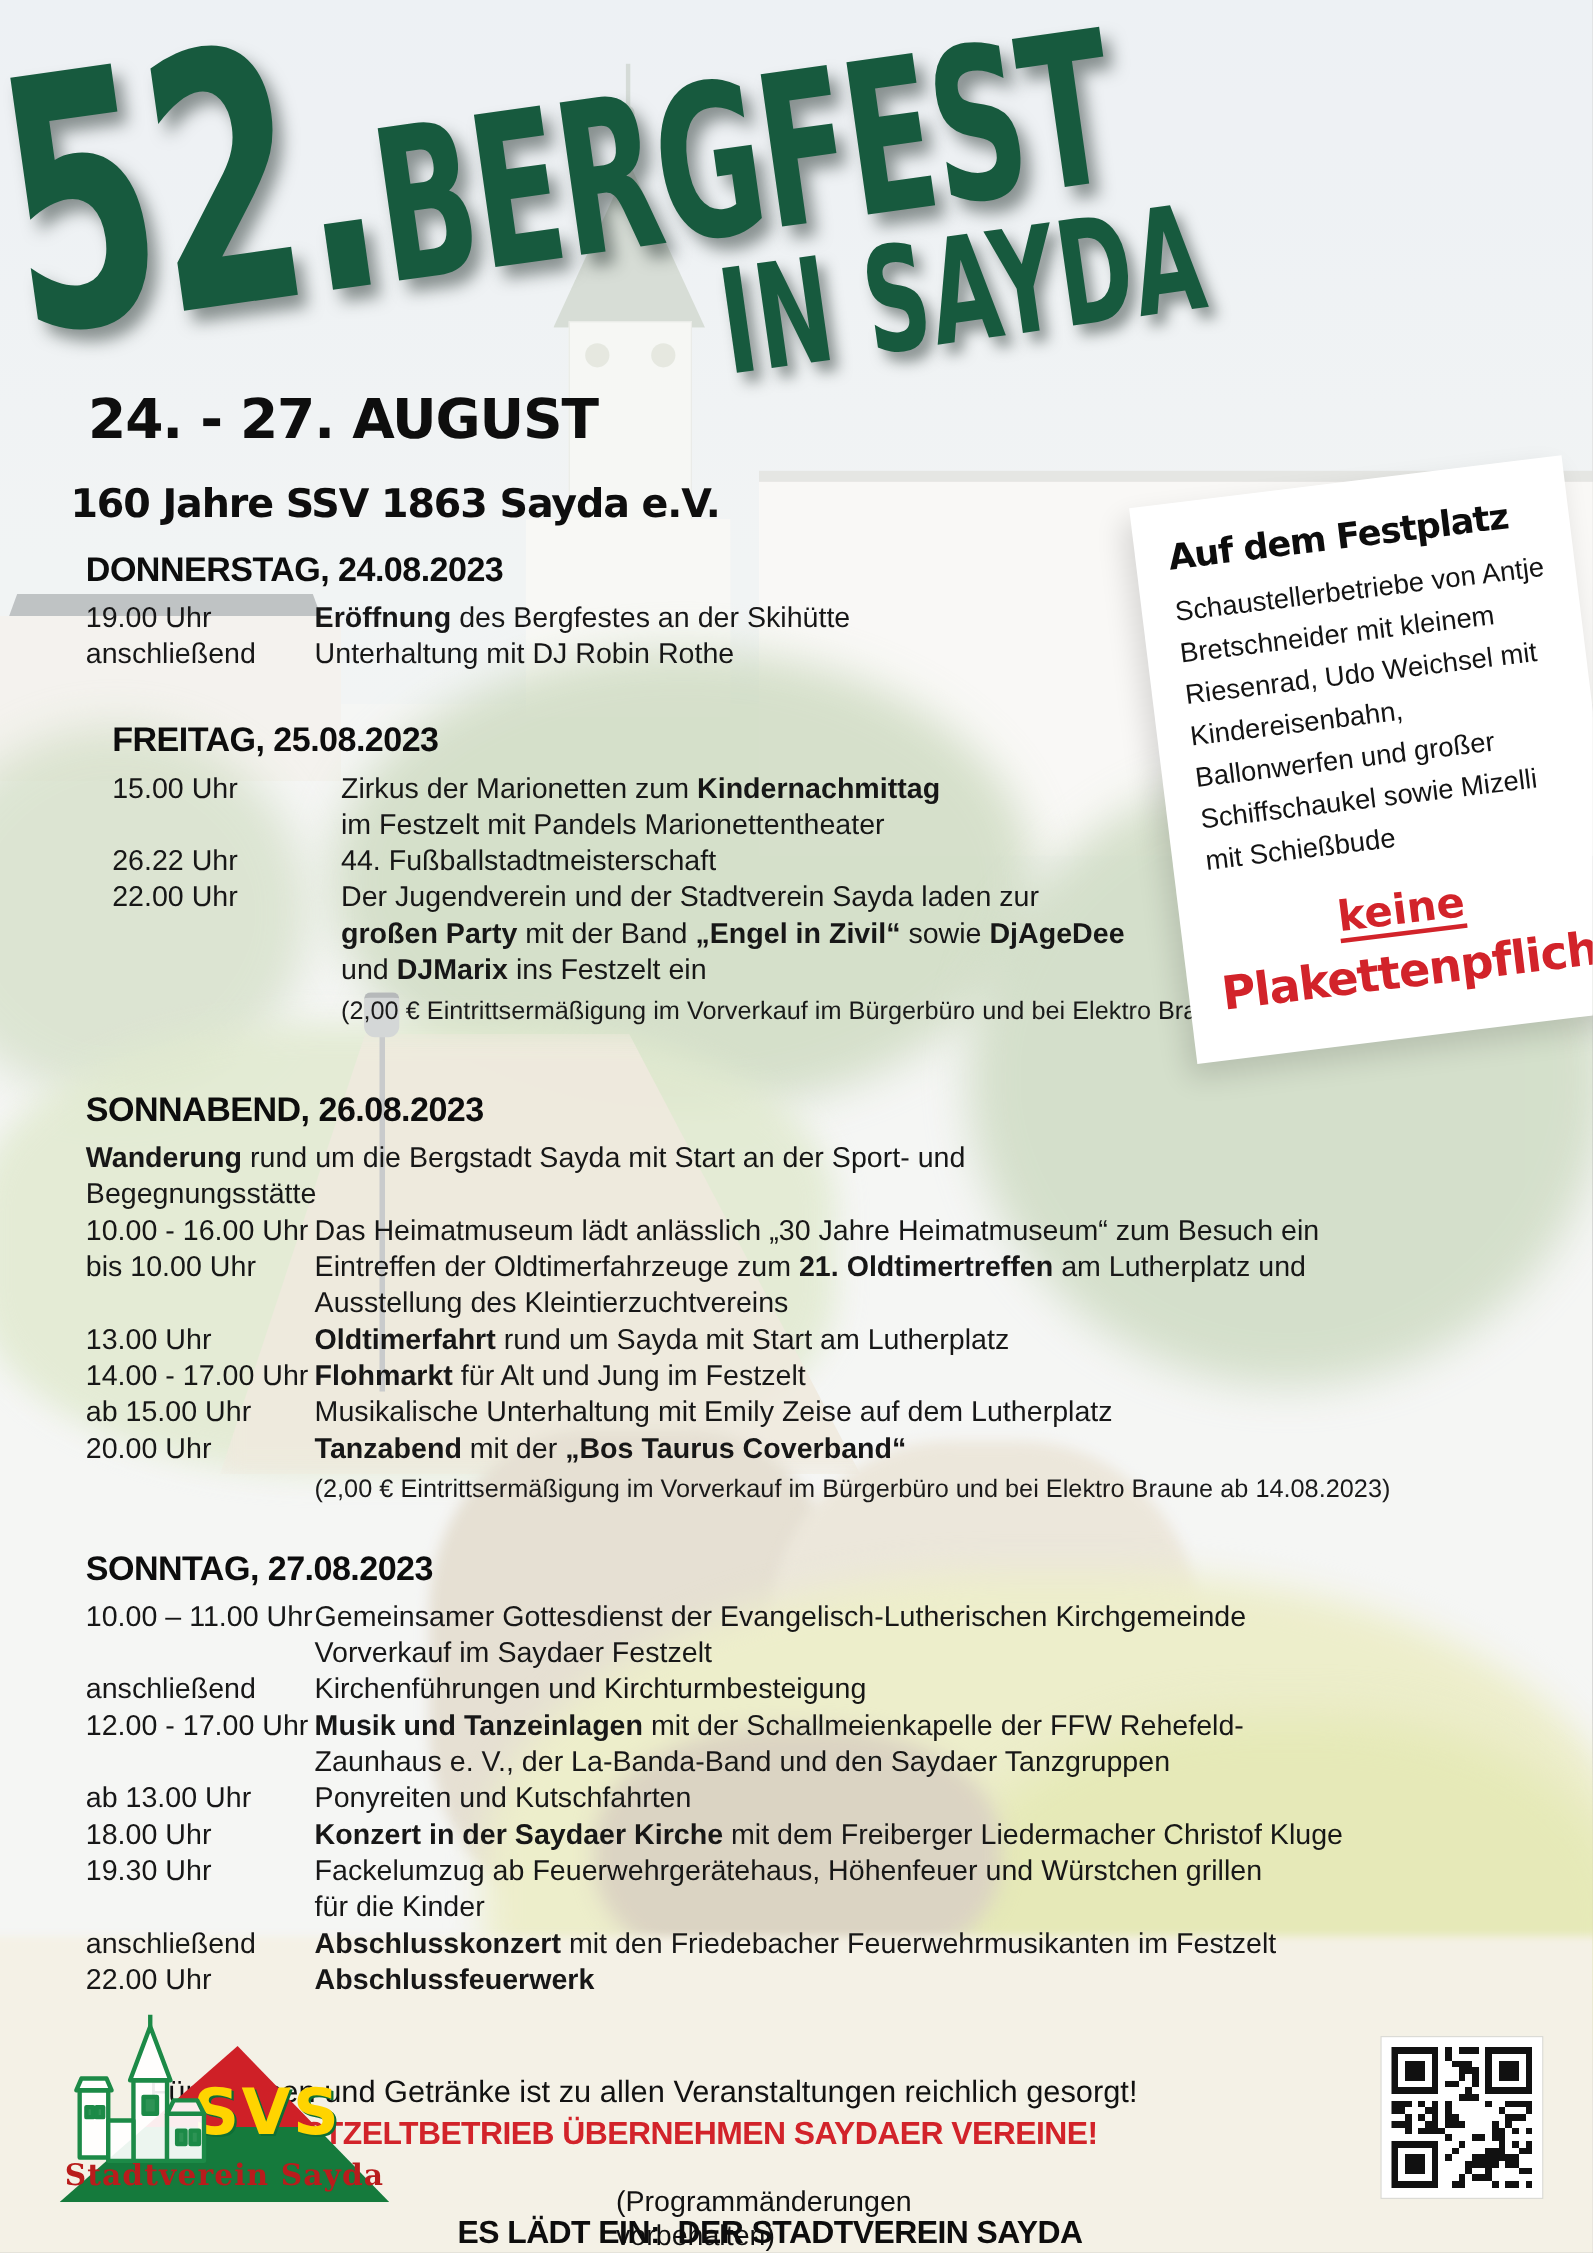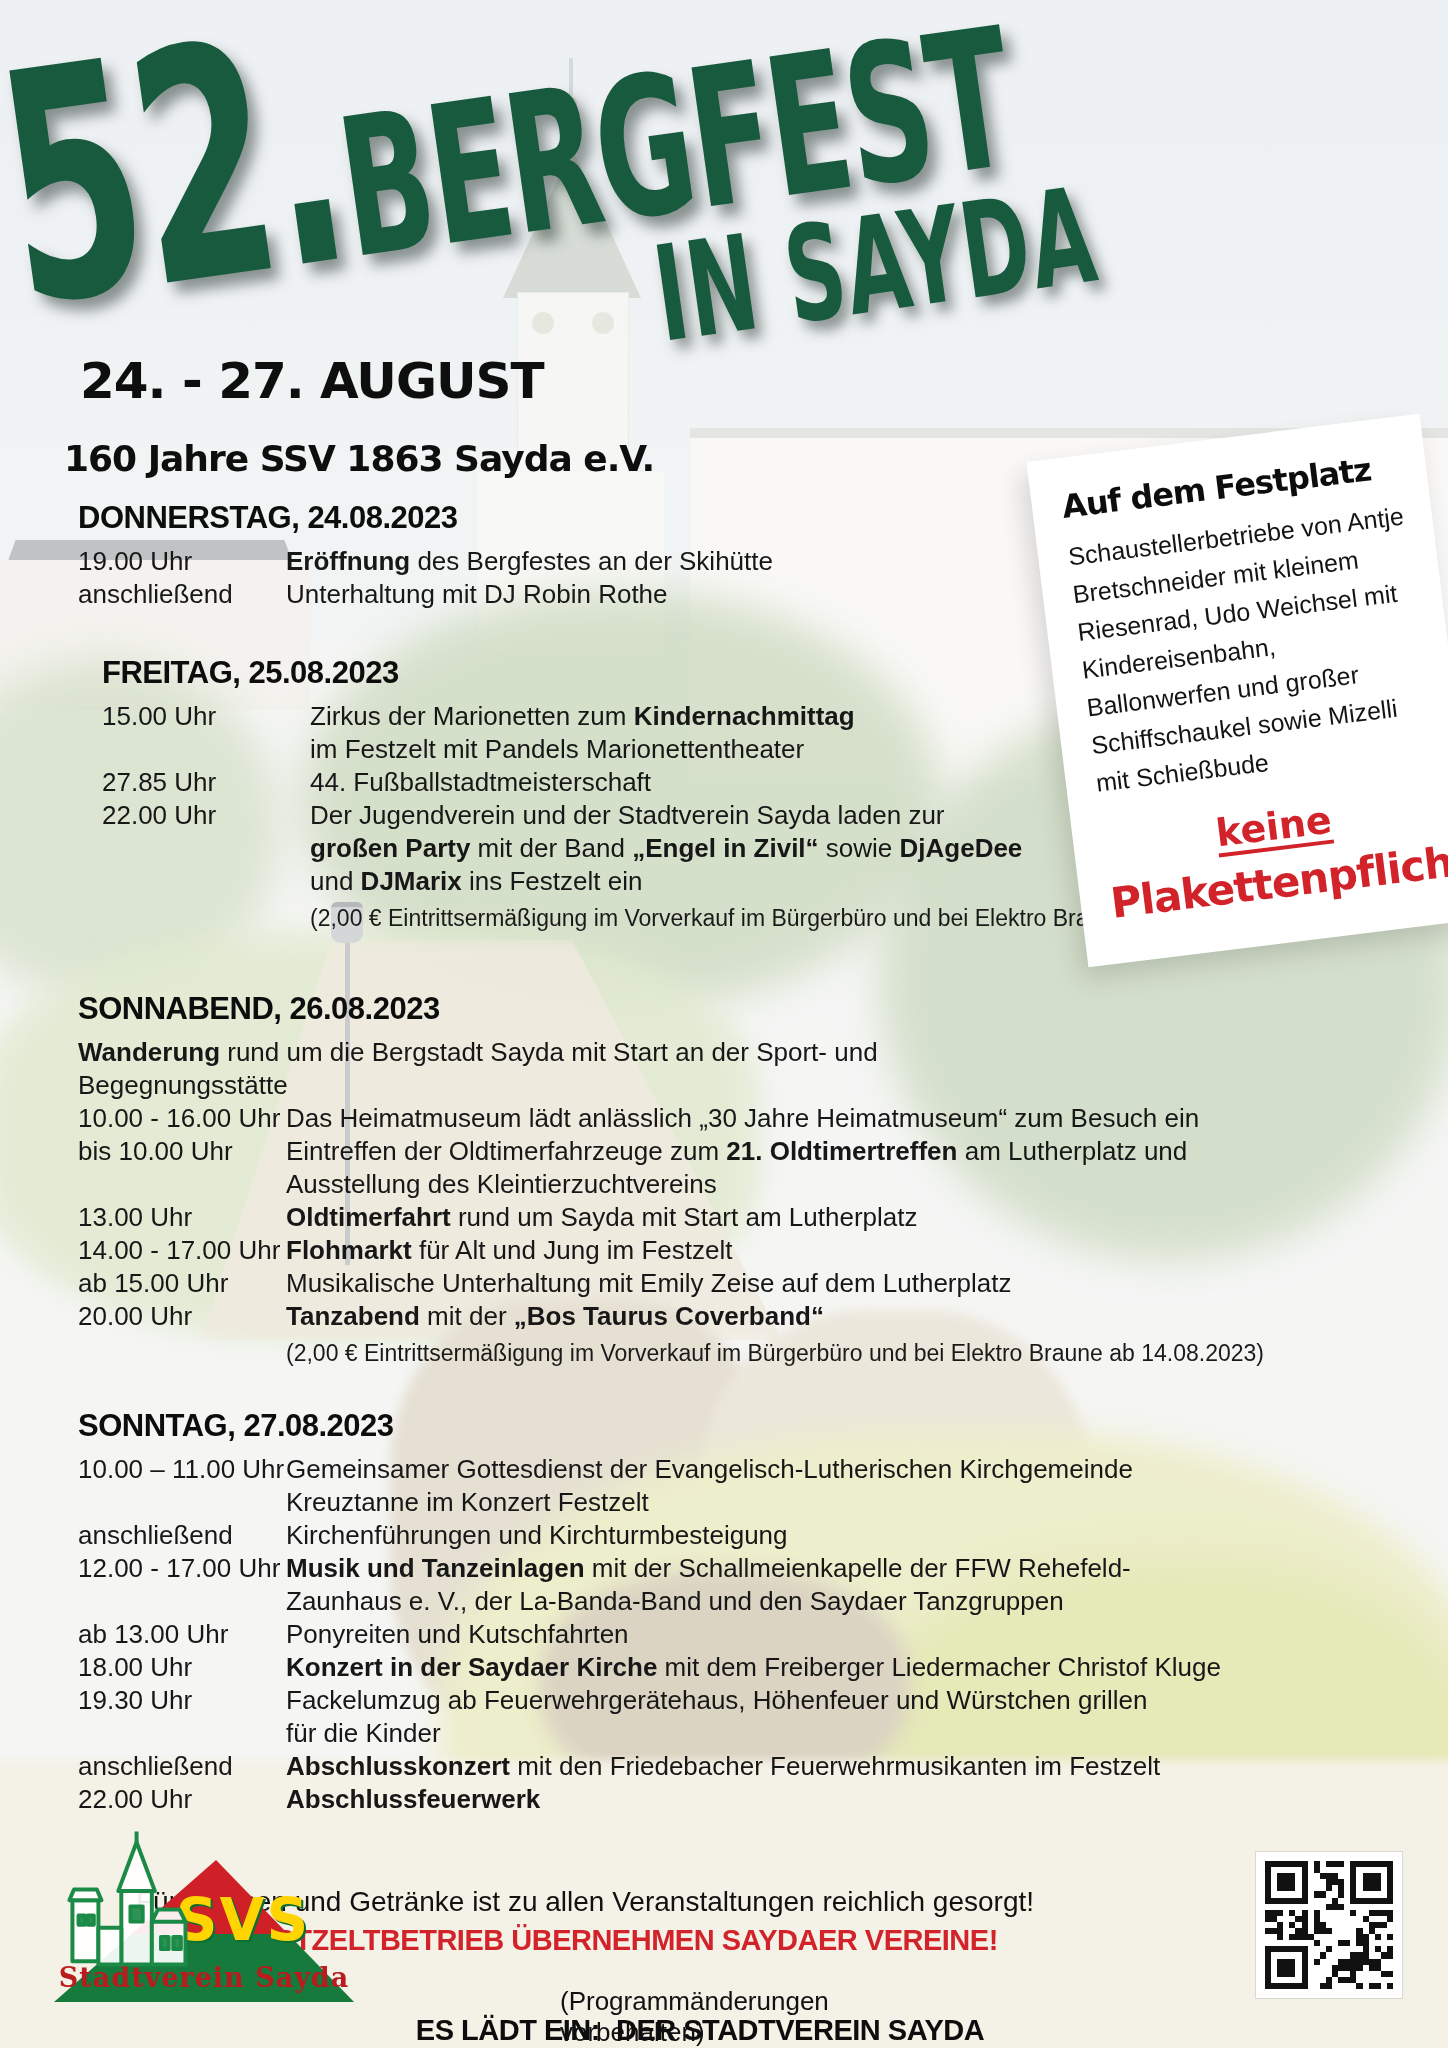--- a/index.html
+++ b/index.html
@@ -168,21 +168,21 @@
       <div class="day">
         <div class="day-heading">FREITAG, 25.08.2023</div>
         <div class="row">
           <div class="time">15.00 Uhr</div>
           <div class="desc">
             <div><span>Zirkus der Marionetten zum </span><b>Kindernachmittag</b></div>
             <div><span>im Festzelt  mit Pandels Marionettentheater</span></div>
           </div>
         </div>
         <div class="row">
-          <div class="time">27.85 Uhr</div>
+          <div class="time">26.22 Uhr</div>
           <div class="desc">
             <div><span>44. Fußballstadtmeisterschaft</span></div>
           </div>
         </div>
         <div class="row">
           <div class="time">22.00 Uhr</div>
           <div class="desc">
             <div><span>Der Jugendverein und der Stadtverein Sayda laden zur</span></div>
             <div><b>großen Party</b><span> mit der  Band </span><b>„Engel in Zivil“</b><span> sowie </span><b>DjAgeDee</b></div>
             <div><span>und </span><b>DJMarix</b><span> ins Festzelt ein</span></div>
@@ -236,21 +236,21 @@
           </div>
         </div>
         <div class="note">(2,00 € Eintrittsermäßigung im Vorverkauf im Bürgerbüro und bei Elektro Braune ab 14.08.2023)</div>
       </div>
       <div class="day">
         <div class="day-heading">SONNTAG, 27.08.2023</div>
         <div class="row">
           <div class="time">10.00 – 11.00 Uhr</div>
           <div class="desc">
             <div><span>Gemeinsamer Gottesdienst der Evangelisch-Lutherischen Kirchgemeinde</span></div>
-            <div><span>Kreuztanne im Konzert Festzelt</span></div>
+            <div><span>Vorverkauf im Saydaer Festzelt</span></div>
           </div>
         </div>
         <div class="row">
           <div class="time">anschließend</div>
           <div class="desc">
             <div><span>Kirchenführungen und Kirchturmbesteigung</span></div>
           </div>
         </div>
         <div class="row">
           <div class="time">12.00 - 17.00 Uhr</div>

